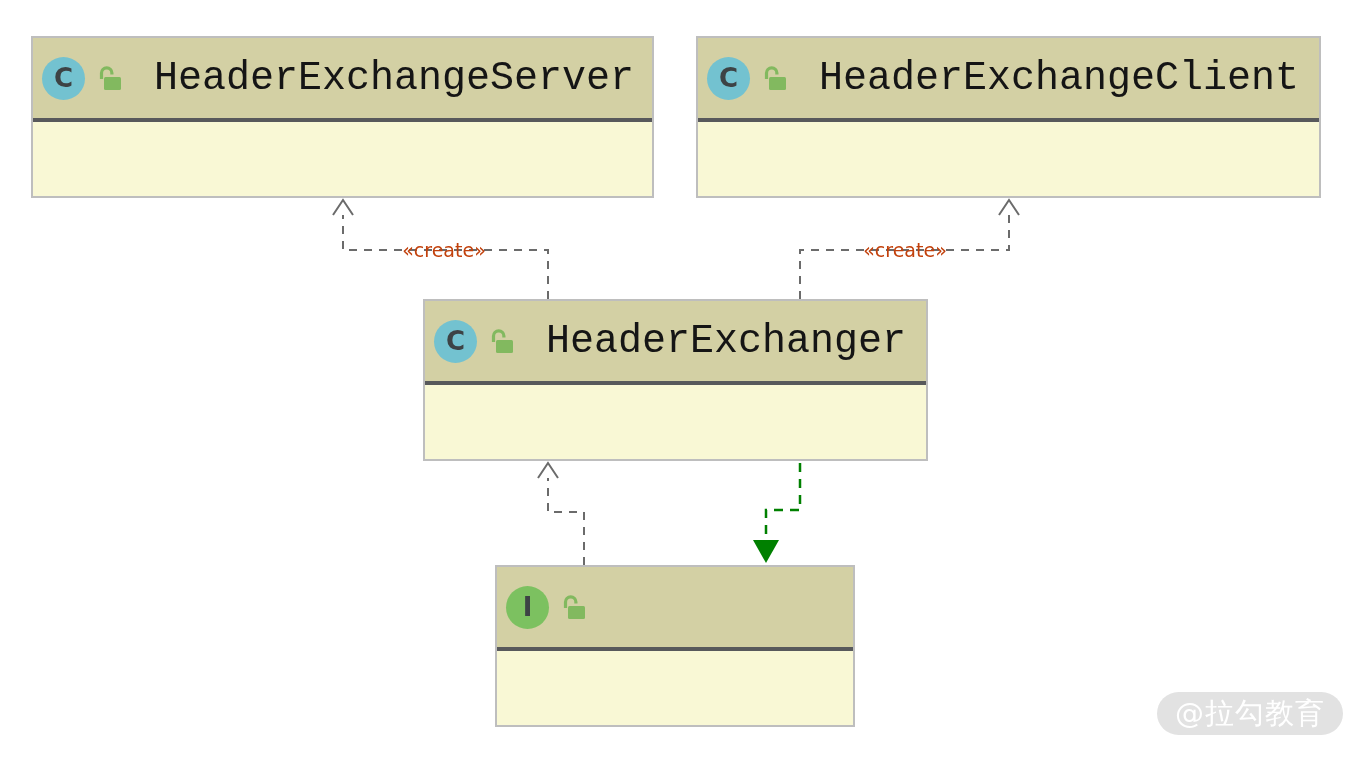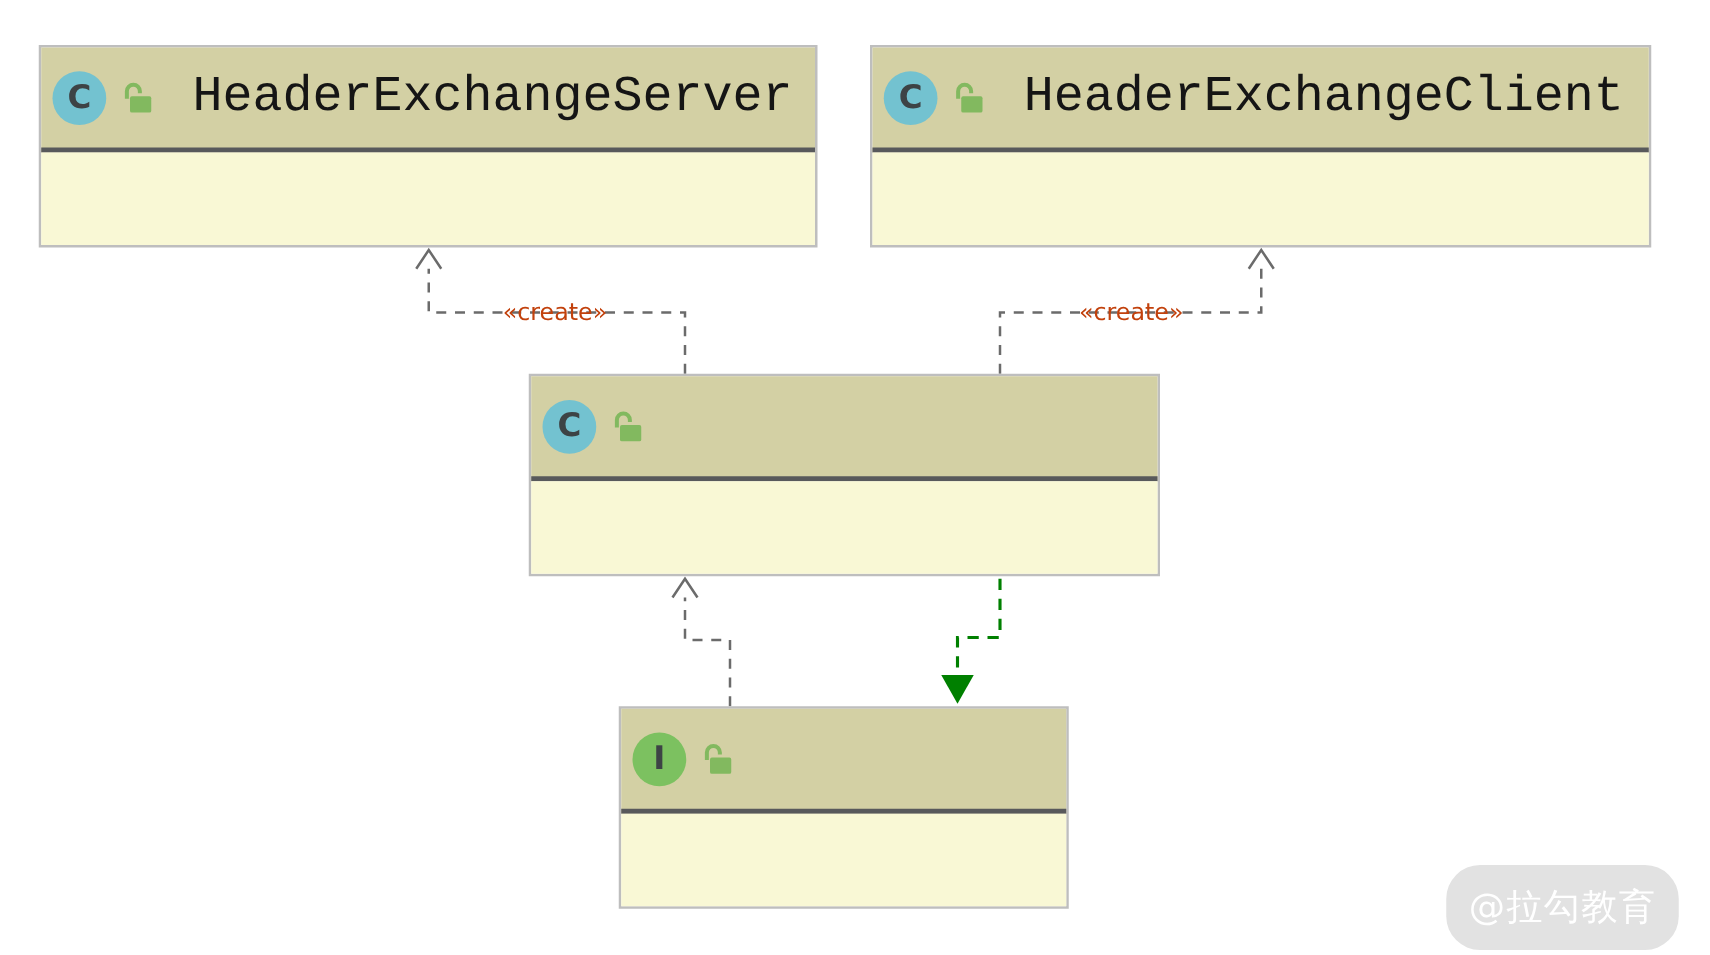--- a/index.html
+++ b/index.html
@@ -31,21 +31,21 @@
     margin-left:32px;
     font-family:"Liberation Mono","DejaVu Sans Mono",monospace;
     font-size:40px;color:#151515;white-space:nowrap;letter-spacing:0;
   }
   .edge-label{
     position:absolute;transform:translate(-50%,-50%);
     font-family:"DejaVu Sans",sans-serif;font-size:19px;font-weight:500;
     color:#c2410c;white-space:nowrap;
   }
   .watermark{
-    position:absolute;left:1157px;top:692px;width:186px;height:68px;
+    position:absolute;left:1157px;top:692px;width:186px;height:43px;
     background:#e2e2e2;border-radius:27px;
     display:flex;align-items:center;justify-content:center;
     font-family:"DejaVu Sans",sans-serif;font-size:29px;font-weight:500;color:#ffffff;
     letter-spacing:1px;
   }
 </style>
 </head>
 <body>
 
 <div class="canvas">
@@ -97,20 +97,21 @@
     <div class="uml-body"></div>
   </div>
 
   <div class="uml-box" style="left:423px;top:299px;width:505px;height:162px">
     <div class="uml-header">
       <span class="type-icon kind-class">C</span>
       <svg class="lock-icon" width="27" height="27" viewBox="0 0 27 27">
         <path d="M6.5 14 V8 a5.2 5.2 0 0 1 10.4 0 v1.6" fill="none" stroke="#82b95f" stroke-width="3.2"></path>
         <rect x="9" y="12" width="17" height="13" rx="1.5" fill="#82b95f"></rect>
       </svg>
+      <span class="uml-name">HeaderExchanger</span>
     </div>
     <div class="uml-body"></div>
   </div>
 
   <div class="uml-box" style="left:495px;top:565px;width:360px;height:162px">
     <div class="uml-header">
       <span class="type-icon kind-interface">I</span>
       <svg class="lock-icon" width="27" height="27" viewBox="0 0 27 27">
         <path d="M6.5 14 V8 a5.2 5.2 0 0 1 10.4 0 v1.6" fill="none" stroke="#82b95f" stroke-width="3.2"></path>
         <rect x="9" y="12" width="17" height="13" rx="1.5" fill="#82b95f"></rect>

